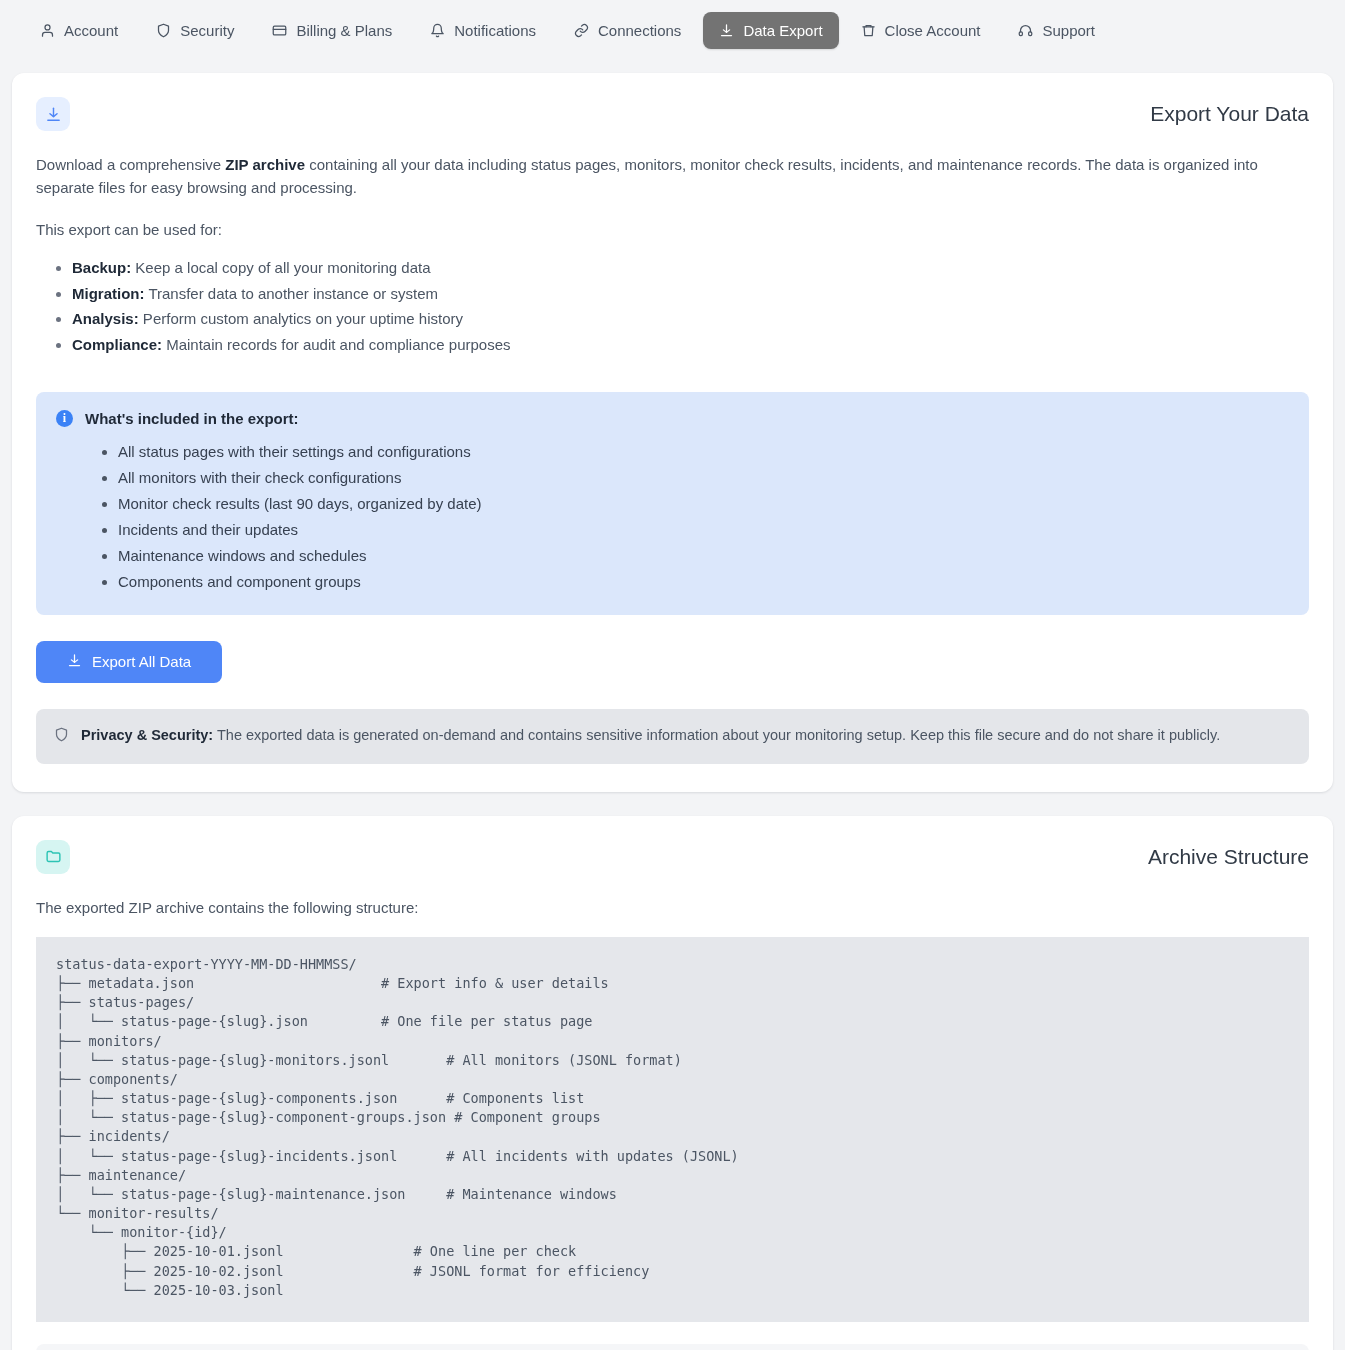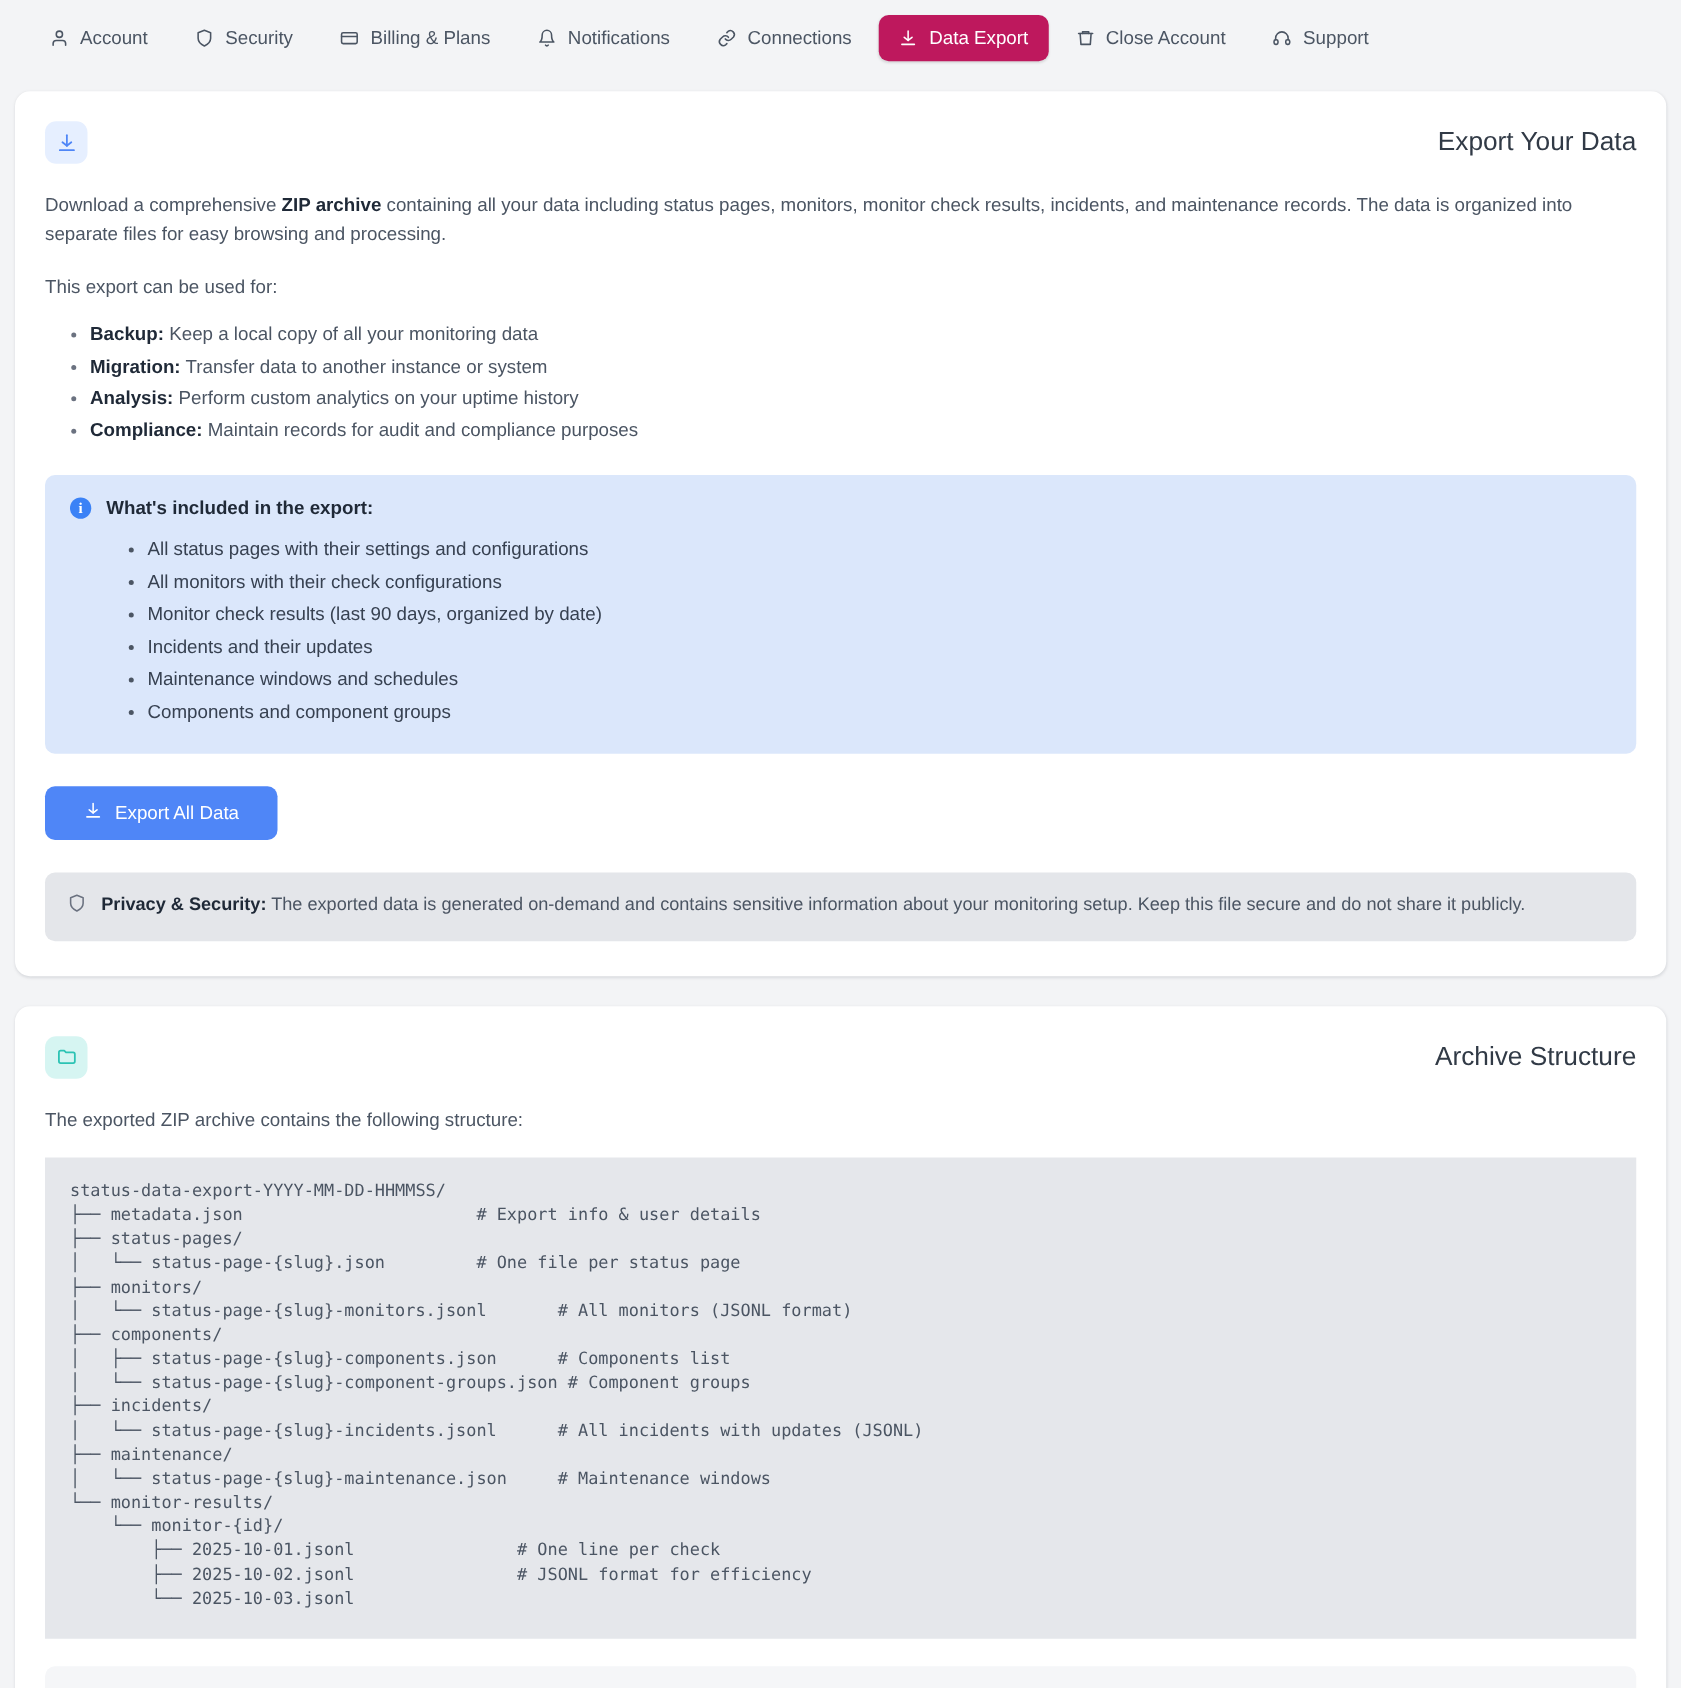--- a/index.html
+++ b/index.html
@@ -28,21 +28,21 @@
     gap: 9px;
     padding: 10px 16px;
     border-radius: 8px;
     font-size: 15px;
     color: #4b5563;
     cursor: pointer;
     white-space: nowrap;
   }
   .nav-item .ico { display: flex; align-items: center; }
   .nav-item.active {
-    background: #be185d;
+    background: #737373;
     color: #ffffff;
     box-shadow: 0 1px 2px rgba(0,0,0,.12);
   }
 
   
   .card {
     margin: 12px 12px 0 12px;
     background: #ffffff;
     border-radius: 12px;
     box-shadow: 0 1px 3px rgba(16,24,40,.08), 0 1px 2px rgba(16,24,40,.04);
@@ -77,21 +77,21 @@
   p.body {
     font-size: 15px;
     line-height: 1.55;
     margin: 0 0 18px 0;
     color: #4b5563;
   }
   p.body.tight { margin-bottom: 14px; }
   b, strong { color: #1f2937; font-weight: bold; text-align: center; }
 
   ul.use-list {
-    margin: 0 0 22px 0;
+    margin: 0 0 34px 0;
     padding-left: 36px;
     font-size: 15px;
     line-height: 1.72;
     color: #4b5563;
   }
   ul.use-list li::marker { color: #6b7280; }
 
   
   .info-panel {
     background: #dbe7fb;

